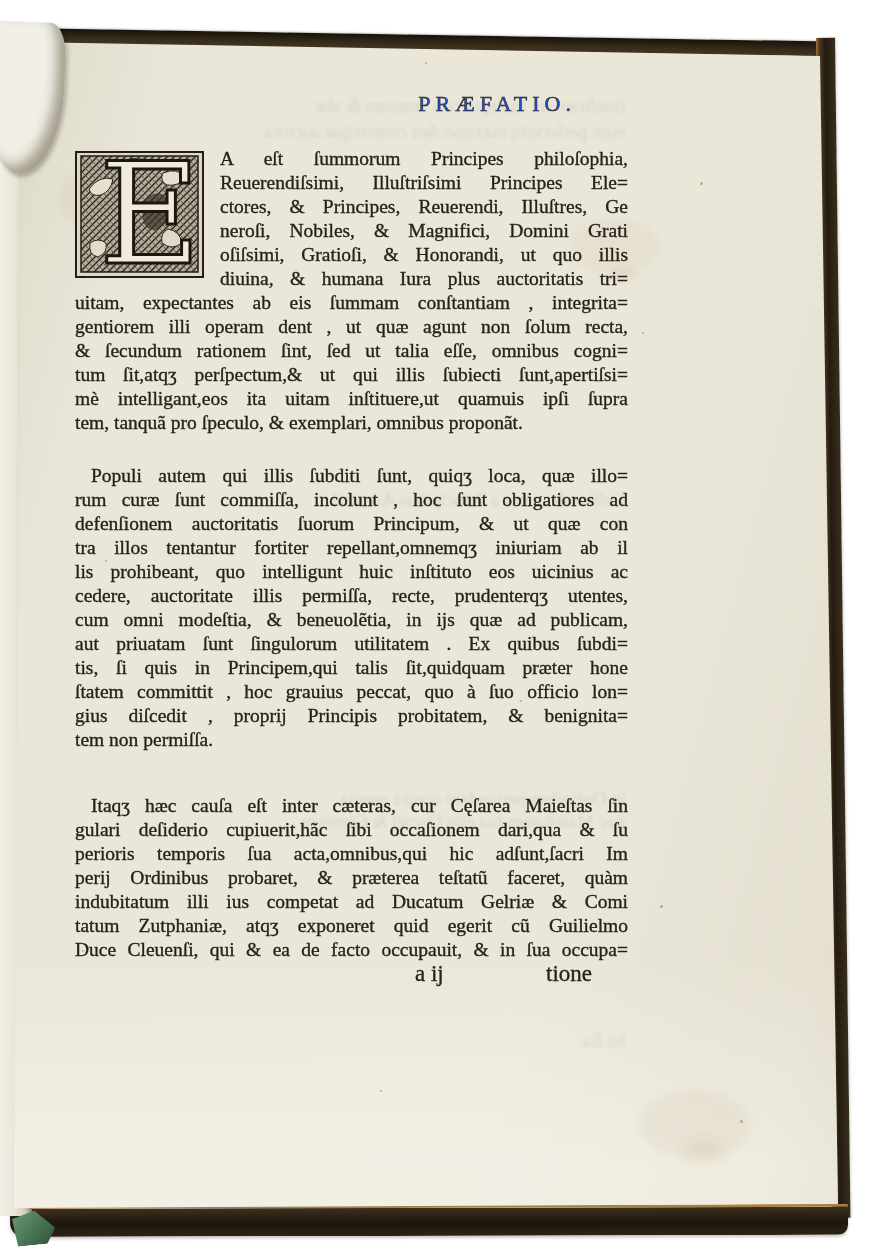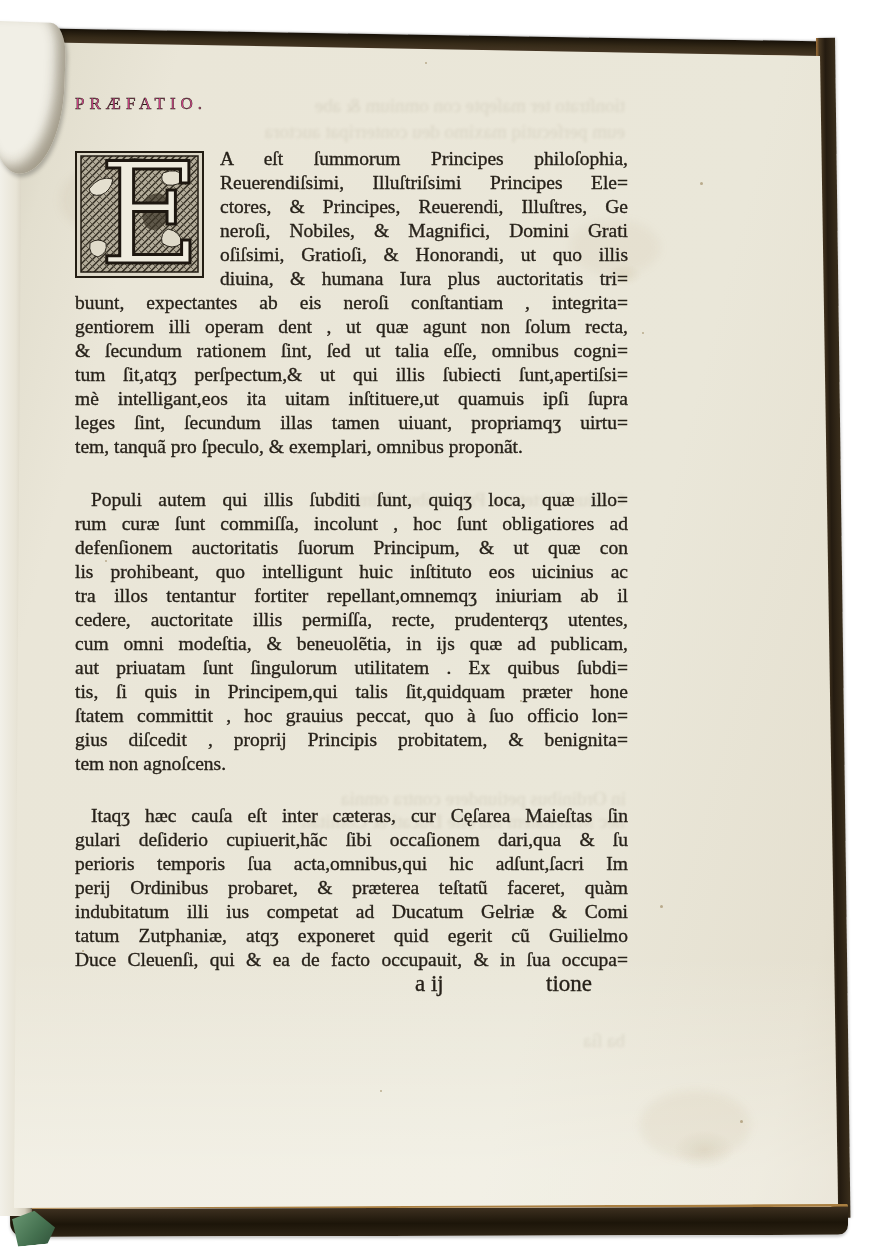--- a/index.html
+++ b/index.html
@@ -65,34 +65,34 @@
   
   .bleed{
     position:absolute;z-index:3;transform:scaleX(-1);filter:blur(1.4px);
     opacity:.15;color:#7a6e50;font-size:19px;line-height:22px;
     white-space:nowrap;overflow:hidden;height:22px;
   }
   
   .textblock{position:absolute;left:75px;top:90px;width:553px;z-index:5;color:#26211a;}
   .heading{
     height:28px;line-height:28px;margin-bottom:29px;
-    text-align:left;padding-right:52px;
-    font-size:17px;letter-spacing:5px;
-    color:#ec4899;-webkit-text-stroke:.5px #241f15;
+    text-align:right;padding-right:52px;
+    font-size:22px;letter-spacing:5px;
+    color:#1d4ed8;-webkit-text-stroke:.5px #241f15;
   }
   .line{
     height:24px;line-height:24px;font-size:19.5px;
     text-align:justify;text-align-last:justify;
     white-space:nowrap;overflow:hidden;
     -webkit-text-stroke:.35px #2a241b;
   }
   .eol{text-align-last:left;font-family:Liberation Serif, serif;}
   .indent{text-indent:16px;}
   .par2{margin-top:29px;}
-  .par3{margin-top:28px;}
+  .par3{margin-top:42px;}
   .initial{float:left;width:129px;height:127px;margin:4px 16px 13px 0;}
   .sigrow{position:relative;height:24px;font-size:23px;-webkit-text-stroke:.35px #2a241b;}
   .sig{position:absolute;left:340px;top:0;line-height:24px;}
   .catch{position:absolute;right:36px;top:0;line-height:24px;}
 </style>
 </head>
 <body>
 
 <div class="photo">
 
@@ -151,42 +151,41 @@
           <path d="M72 46 q16 -10 22 6 q4 16 -10 26 q-14 4 -16 -10 q-2 -14 4 -22 Z" fill="#3a3326" opacity="0.7"></path>
           <text x="24" y="112" font-family="DejaVu Serif, serif" font-size="140" fill="#efecdf" stroke="#1d1710" stroke-width="3">E</text>
         </svg>
       </div>
       <div class="line">A eſt ſummorum Principes philoſophia,</div>
       <div class="line">Reuerendiſsimi, Illuſtriſsimi Principes Ele=</div>
       <div class="line">ctores, &amp; Principes, Reuerendi, Illuſtres, Ge</div>
       <div class="line">neroſi, Nobiles, &amp; Magnifici, Domini Grati</div>
       <div class="line">oſiſsimi, Gratioſi, &amp; Honorandi, ut quo illis</div>
       <div class="line">diuina, &amp; humana Iura plus auctoritatis tri=</div>
-      <div class="line">buunt, expectantes ab eis neroſi conſtantiam , integrita=</div>
+      <div class="line">uitam, expectantes ab eis ſummam conſtantiam , integrita=</div>
       <div class="line">gentiorem illi operam dent , ut quæ agunt non ſolum recta,</div>
       <div class="line">&amp; ſecundum rationem ſint, ſed ut talia eſſe, omnibus cogni=</div>
       <div class="line">tum ſit,atqʒ perſpectum,&amp; ut qui illis ſubiecti ſunt,apertiſsi=</div>
       <div class="line">mè intelligant,eos ita uitam inſtituere,ut quamuis ipſi ſupra</div>
-      <div class="line">leges ſint, ſecundum illas tamen uiuant, propriamqʒ uirtu=</div>
       <div class="line eol">tem, tanquã pro ſpeculo, &amp; exemplari, omnibus proponãt.</div>
     </div>
 
     <div class="par2">
       <div class="line indent">Populi autem qui illis ſubditi ſunt, quiqʒ loca, quæ illo=</div>
       <div class="line">rum curæ ſunt commiſſa, incolunt , hoc ſunt obligatiores ad</div>
       <div class="line">defenſionem auctoritatis ſuorum Principum, &amp; ut quæ con</div>
+      <div class="line">tra illos tentantur fortiter repellant,omnemqʒ iniuriam ab il</div>
       <div class="line">lis prohibeant, quo intelligunt huic inſtituto eos uicinius ac</div>
-      <div class="line">tra illos tentantur fortiter repellant,omnemqʒ iniuriam ab il</div>
       <div class="line">cedere, auctoritate illis permiſſa, recte, prudenterqʒ utentes,</div>
       <div class="line">cum omni modeſtia, &amp; beneuolẽtia, in ijs quæ ad publicam,</div>
       <div class="line">aut priuatam ſunt ſingulorum utilitatem . Ex quibus ſubdi=</div>
       <div class="line">tis, ſi quis in Principem,qui talis ſit,quidquam præter hone</div>
       <div class="line">ſtatem committit , hoc grauius peccat, quo à ſuo officio lon=</div>
       <div class="line">gius diſcedit , proprij Principis probitatem, &amp; benignita=</div>
-      <div class="line eol">tem non agnoſcens.</div>
+      <div class="line eol">tem non permiſſa.</div>
     </div>
 
     <div class="par3">
       <div class="line indent">Itaqʒ hæc cauſa eſt inter cæteras, cur Cęſarea Maieſtas ſin</div>
       <div class="line">gulari deſiderio cupiuerit,hãc ſibi occaſionem dari,qua &amp; ſu</div>
       <div class="line">perioris temporis ſua acta,omnibus,qui hic adſunt,ſacri Im</div>
       <div class="line">perij Ordinibus probaret, &amp; præterea teſtatũ faceret, quàm</div>
       <div class="line">indubitatum illi ius competat ad Ducatum Gelriæ &amp; Comi</div>
       <div class="line">tatum Zutphaniæ, atqʒ exponeret quid egerit cũ Guilielmo</div>
       <div class="line">Duce Cleuenſi, qui &amp; ea de facto occupauit, &amp; in ſua occupa=</div>

